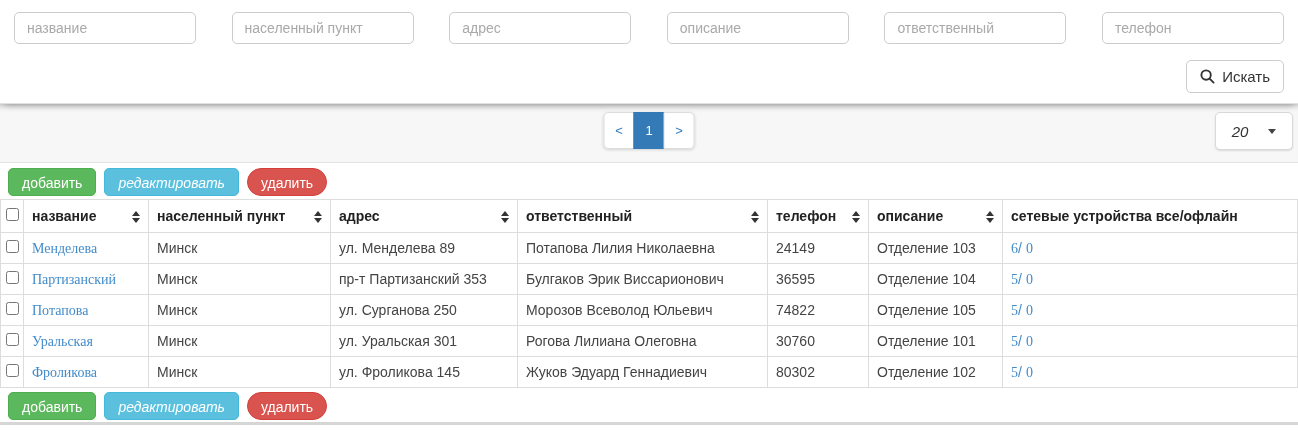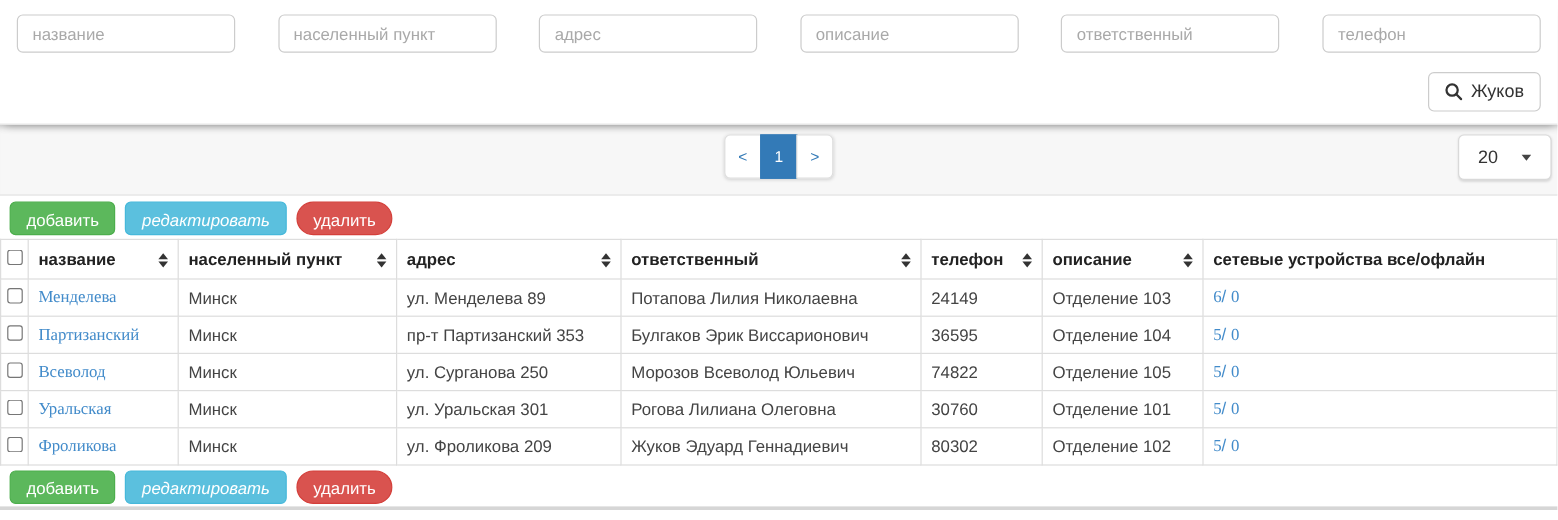--- a/index.html
+++ b/index.html
@@ -15,21 +15,21 @@
   .search-btn svg { display:block; }
 
   
   .meta-band { position:relative; background:#f7f7f7; height:59px; border-bottom:1px solid #e3e3e3; box-shadow:inset 0 7px 7px -7px rgba(0,0,0,0.30); z-index:1; }
   .records-box { position:absolute; left:0; top:8px; width:191px; height:39px; background:#fff; border-radius:0 5px 5px 0; box-shadow:0 1px 3px rgba(0,0,0,0.18); line-height:39px; padding-left:13px; color:#333; font-size:15px; }
   .pager { position:absolute; left:50%; transform:translateX(-50%); top:8px; display:flex; border-radius:5px; box-shadow:0 1px 3px rgba(0,0,0,0.15); }
   .page-btn { min-width:31px; height:37px; line-height:35px; text-align:center; background:#fff; border:1px solid #ddd; color:#337ab7; font-size:13px; cursor:pointer; margin-left:-1px; padding:0 6px; }
   .page-btn:first-child { border-radius:5px 0 0 5px; margin-left:0; }
   .page-btn:last-child { border-radius:0 5px 5px 0; }
   .page-btn.active { background:#337ab7; border-color:#337ab7; color:#fff; cursor:default; }
-  .page-size { position:absolute; right:5px; top:8px; width:78px; height:38px; background:#fff; border:1px solid #d9d9d9; border-radius:5px; box-shadow:0 1px 2px rgba(0,0,0,0.12); display:flex; align-items:center; justify-content:center; gap:20px; color:#333; font-size:15px; cursor:pointer; }
+  .page-size { position:absolute; right:5px; top:8px; width:78px; height:38px; background:#fff; border:1px solid #d9d9d9; border-radius:5px; box-shadow:0 1px 2px rgba(0,0,0,0.12); display:flex; align-items:center; justify-content:center; gap:20px; color:#333; font-size:15px; cursor:pointer;font-style:italic; }
   .caret-down { width:0; height:0; border-left:4px solid transparent; border-right:4px solid transparent; border-top:5px solid #444; }
 
   
   .toolbar { display:flex; gap:8px; margin:5px 0 0 8px; }
   .toolbar.bottom { margin-top:4px; }
   .btn { border:1px solid transparent; border-radius:5px; height:28px; padding:6px 13px; font-size:14px; color:#fff; cursor:pointer; font-family:"Liberation Sans", sans-serif; }
   .btn-add { background:#5cb85c; border-color:#4cae4c; }
   .btn-edit { background:#5bc0de; border-color:#46b8da;font-style:italic; }
   .btn-del { background:#d9534f; border-color:#d43f3a;border-radius:15px; }
 
@@ -69,21 +69,21 @@
     <input class="search-input" type="text" placeholder="телефон" style="">
   </div>
   <div class="search-actions">
     <button class="search-btn">
       <span>
         <svg width="15" height="15" viewBox="0 0 16 16">
             <circle cx="6.5" cy="6.5" r="5" fill="none" stroke="#333" stroke-width="2"></circle>
             <line x1="10.2" y1="10.2" x2="14.5" y2="14.5" stroke="#333" stroke-width="2" stroke-linecap="round"></line>
           </svg>
       </span>
-      <span>Жуков</span>
+      <span>Искать</span>
     </button>
   </div>
 </div>
 
 <div class="meta-band">
   <div class="pager">
     <div class="page-btn">&lt;</div>
     <div class="page-btn active">1</div>
     <div class="page-btn">&gt;</div>
   </div>
@@ -156,21 +156,21 @@
       <td><a class="cell-link">Партизанский</a></td>
       <td>Минск</td>
       <td>пр-т Партизанский 353</td>
       <td>Булгаков Эрик Виссарионович</td>
       <td>36595</td>
       <td>Отделение 104</td>
       <td class="devices-cell"><a class="cell-link">5</a><span class="sep">/</span><a class="cell-link off">0</a></td>
     </tr>
     <tr>
       <td class="check-cell"><input type="checkbox" style=""></td>
-      <td><a class="cell-link">Всеволод</a></td>
+      <td><a class="cell-link">Потапова</a></td>
       <td>Минск</td>
       <td>ул. Сурганова 250</td>
       <td>Морозов Всеволод Юльевич</td>
       <td>74822</td>
       <td>Отделение 105</td>
       <td class="devices-cell"><a class="cell-link">5</a><span class="sep">/</span><a class="cell-link off">0</a></td>
     </tr>
     <tr>
       <td class="check-cell"><input type="checkbox" style=""></td>
       <td><a class="cell-link">Уральская</a></td>
@@ -178,21 +178,21 @@
       <td>ул. Уральская 301</td>
       <td>Рогова Лилиана Олеговна</td>
       <td>30760</td>
       <td>Отделение 101</td>
       <td class="devices-cell"><a class="cell-link">5</a><span class="sep">/</span><a class="cell-link off">0</a></td>
     </tr>
     <tr>
       <td class="check-cell"><input type="checkbox" style=""></td>
       <td><a class="cell-link">Фроликова</a></td>
       <td>Минск</td>
-      <td>ул. Фроликова 209</td>
+      <td>ул. Фроликова 145</td>
       <td>Жуков Эдуард Геннадиевич</td>
       <td>80302</td>
       <td>Отделение 102</td>
       <td class="devices-cell"><a class="cell-link">5</a><span class="sep">/</span><a class="cell-link off">0</a></td>
     </tr>
   </tbody>
 </table>
 
 <div class="toolbar bottom">
   <button class="btn btn-add">добавить</button>

